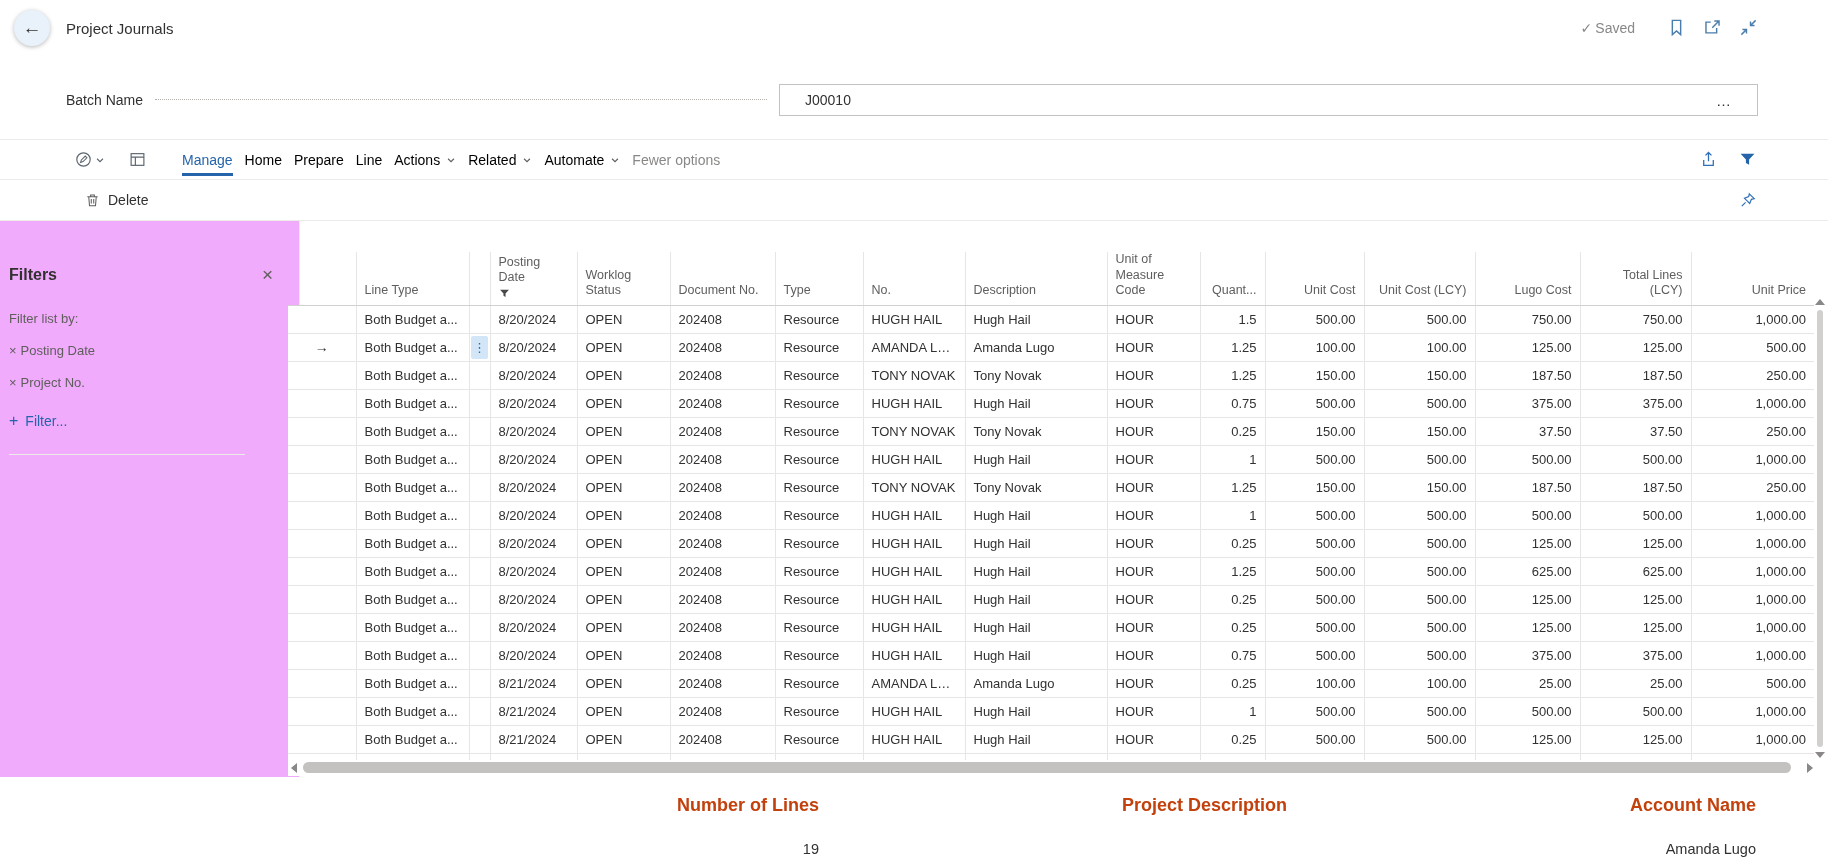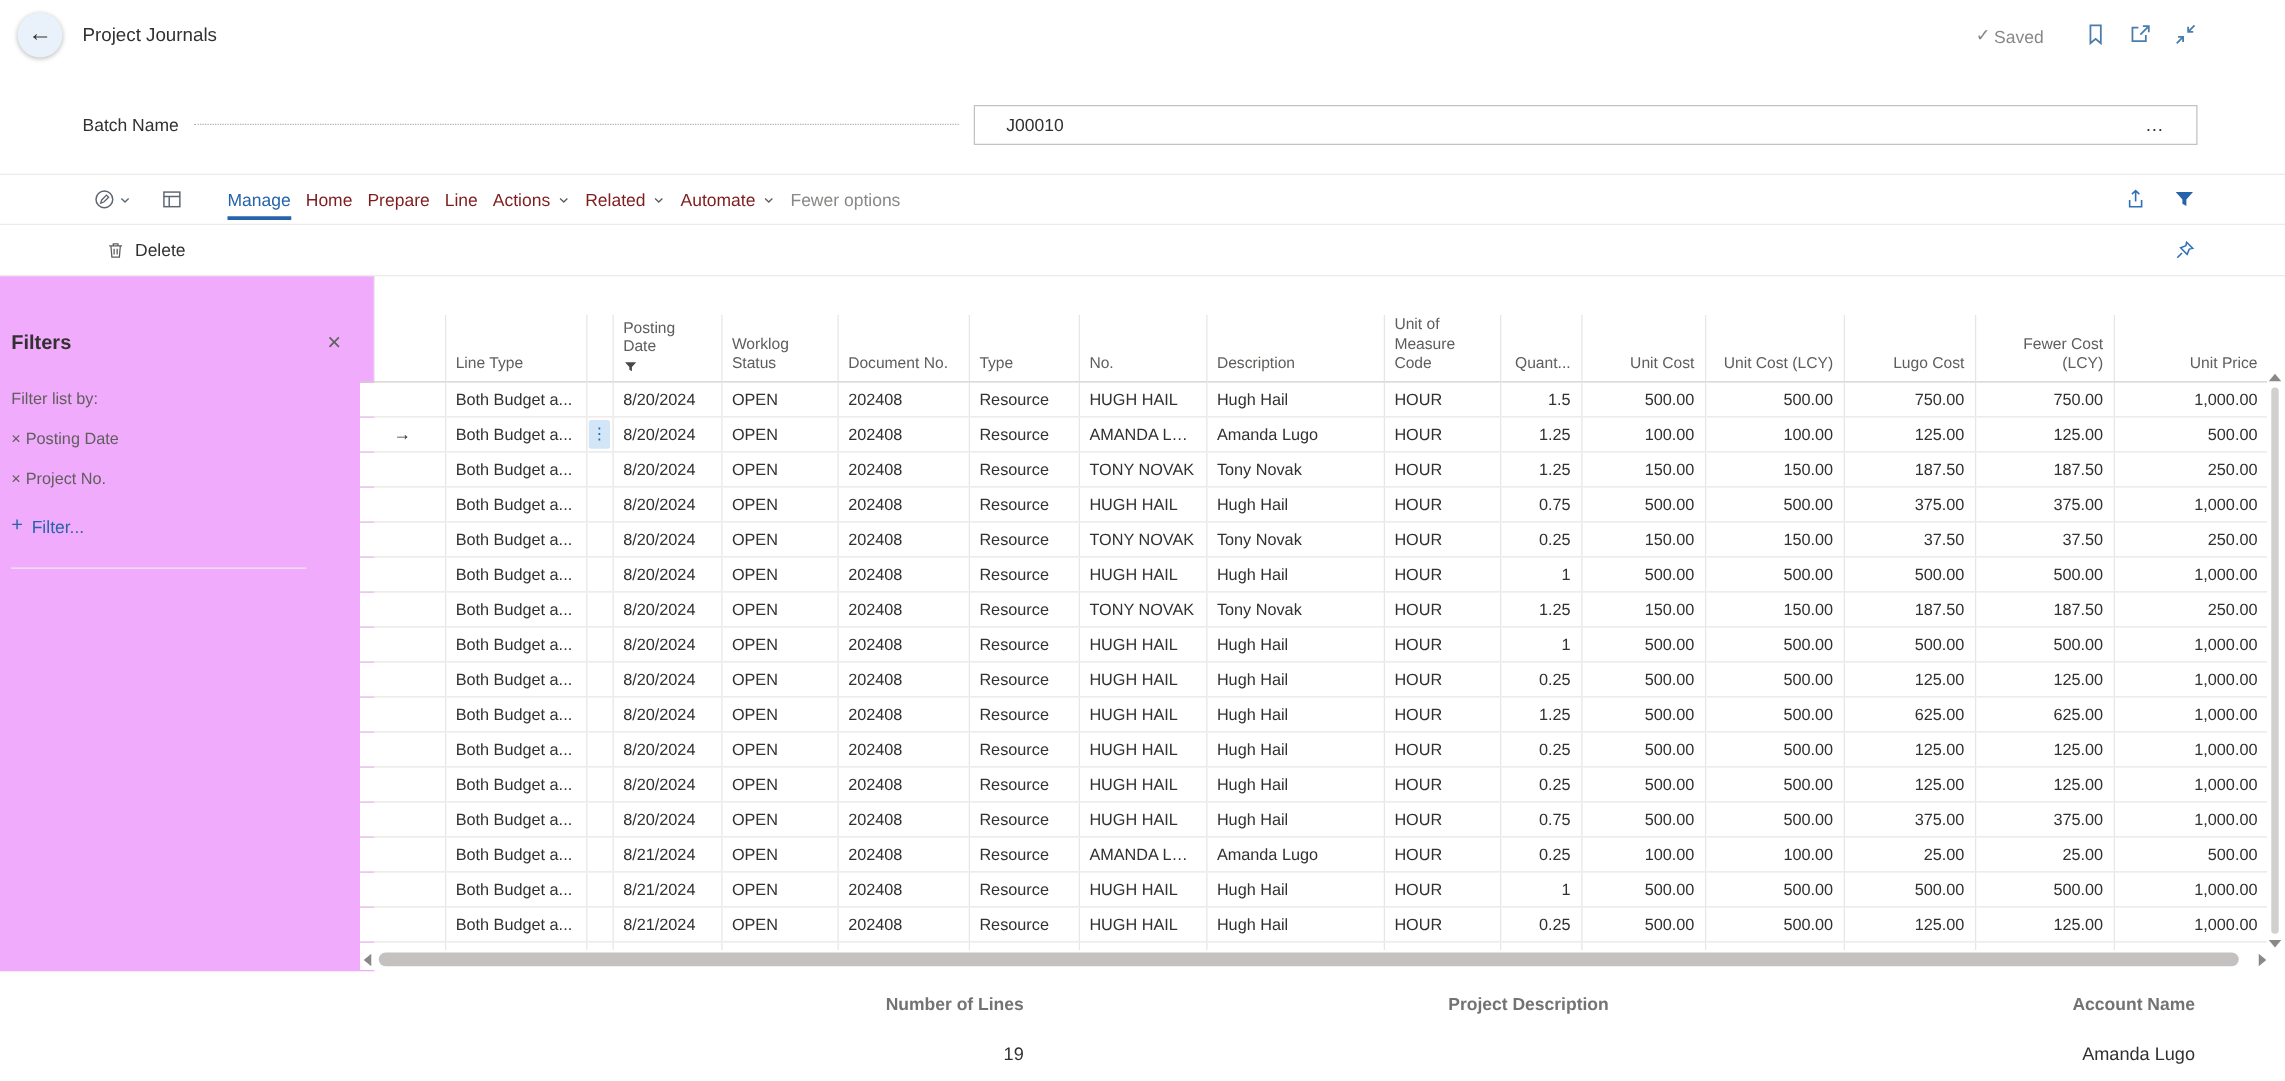--- a/index.html
+++ b/index.html
@@ -40,21 +40,21 @@
 
   
   .ribbon{
     position:absolute;left:0;right:0;top:139px;height:41px;box-sizing:border-box;
     border-top:1px solid #edebe9;border-bottom:1px solid #edebe9;
     display:flex;align-items:center;padding:0 72px 0 75px;
   }
   .ribbon-icon{color:#5c6670;display:flex;align-items:center;cursor:pointer;}
   .ribbon-icon + .ribbon-icon{margin-left:24px;}
   .ribbon-tabs{display:flex;align-items:center;gap:12px;margin-left:36px;}
-  .tab{position:relative;font-size:14px;color:#7f1d1d;cursor:pointer;display:flex;align-items:center;gap:6px;white-space:nowrap;}
+  .tab{position:relative;font-size:14px;color:#000000;cursor:pointer;display:flex;align-items:center;gap:6px;white-space:nowrap;}
   .tab.active{color:#2564ab;}
   .tab.active::after{content:"";position:absolute;left:0;right:0;bottom:-8px;height:2.5px;background:#2564ab;}
   .tab.muted{color:#8a8886;}
   .tab .chev{color:#605e5c;}
   .ribbon-right{margin-left:auto;display:flex;align-items:center;gap:22px;}
   .share-icon{color:#2f6fb7;cursor:pointer;}
   .filter-funnel-icon{color:#2564ab;cursor:pointer;}
 
   
   .action-bar{
@@ -126,21 +126,21 @@
   .hs-track{flex:1;position:relative;height:100%;}
   .hs-thumb{position:absolute;left:6px;right:16px;top:2px;height:11px;border-radius:6px;background:#c4c2c0;cursor:grab;}
   .vscroll{position:absolute;right:2px;top:297px;width:12px;height:463px;display:flex;flex-direction:column;align-items:center;background:#fff;}
   .tri-up{border:5px solid transparent;border-top:none;border-bottom:6px solid #8a8886;margin-top:2px;}
   .tri-down{border:5px solid transparent;border-bottom:none;border-top:6px solid #8a8886;margin-bottom:2px;}
   .vs-track{flex:1;position:relative;width:100%;}
   .vs-thumb{position:absolute;top:5px;bottom:5px;left:3px;width:6px;border-radius:3px;background:#d2d0ce;cursor:grab;}
 
   
   .stat{position:absolute;text-align:right;}
-  .stat-label{font-size:14px;font-weight:600;color:#737373;}
+  .stat-label{font-size:18px;font-weight:600;color:#c2410c;}
   .stat-value{margin-top:25px;font-size:14.5px;color:#323130;min-height:17px;}
 </style>
 </head>
 <body>
 
 <div class="top-header">
   <div class="back-btn">
     <span>←</span>
   </div>
   <div class="page-title">Project Journals</div>
@@ -324,21 +324,21 @@
         <th>Worklog Status</th>
         <th>Document No.</th>
         <th>Type</th>
         <th>No.</th>
         <th>Description</th>
         <th>Unit of Measure Code</th>
         <th class="num">Quant...</th>
         <th class="num">Unit Cost</th>
         <th class="num">Unit Cost (LCY)</th>
         <th class="num">Lugo Cost</th>
-        <th class="num">Fewer Cost (LCY)</th>
+        <th class="num">Total Lines (LCY)</th>
         <th class="num">Unit Price</th>
       </tr>
     </thead>
     <tbody>
         <tr>
     <td class="c-ind"><span class="row-arrow">→</span></td>
     <td>Both Budget a...</td>
     <td class="c-menu"></td>
     <td>8/20/2024</td>
     <td>OPEN</td>

